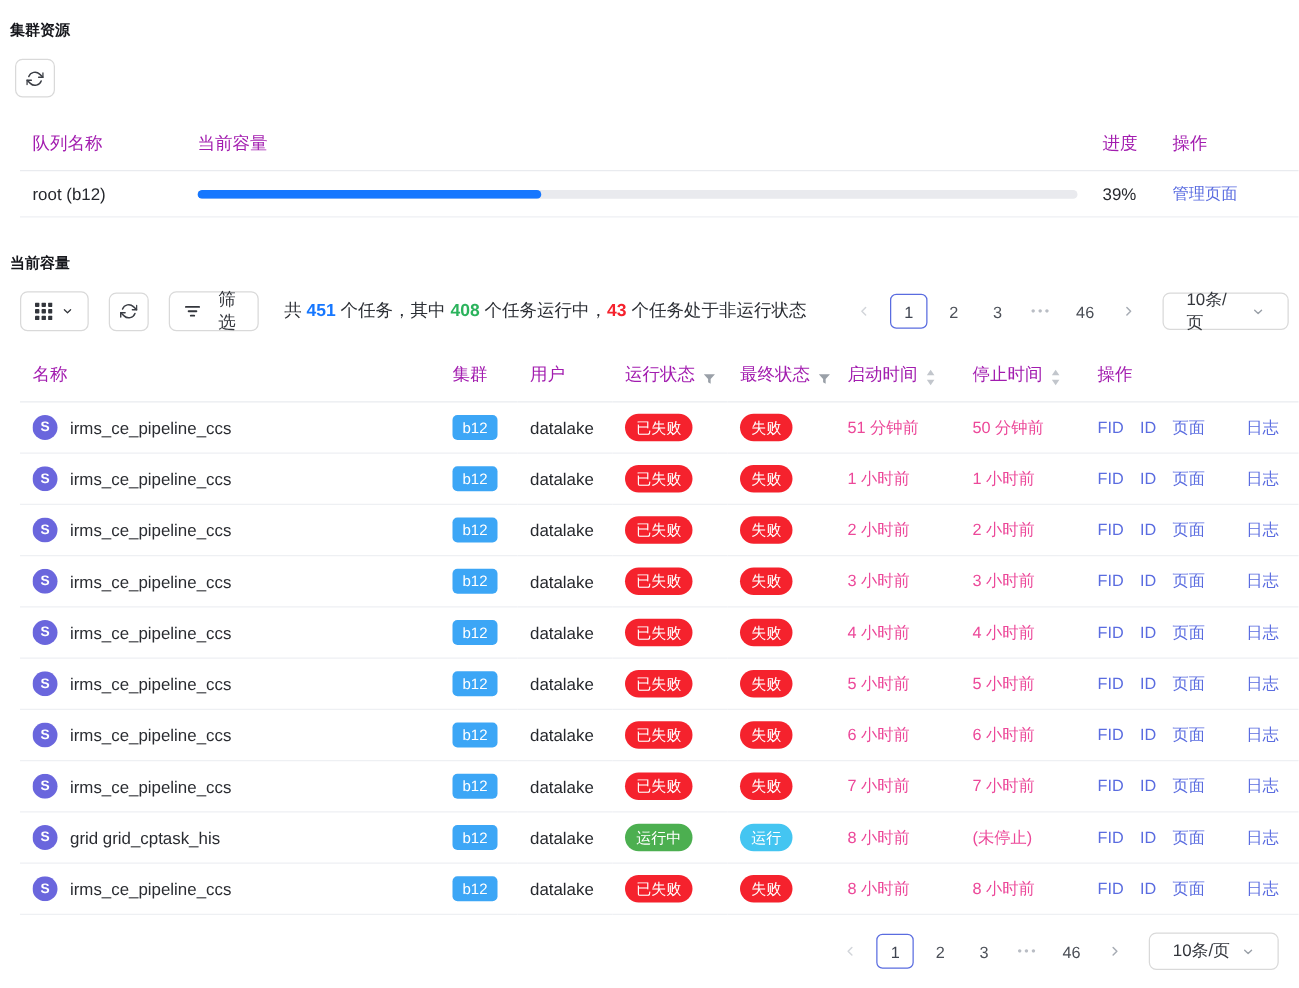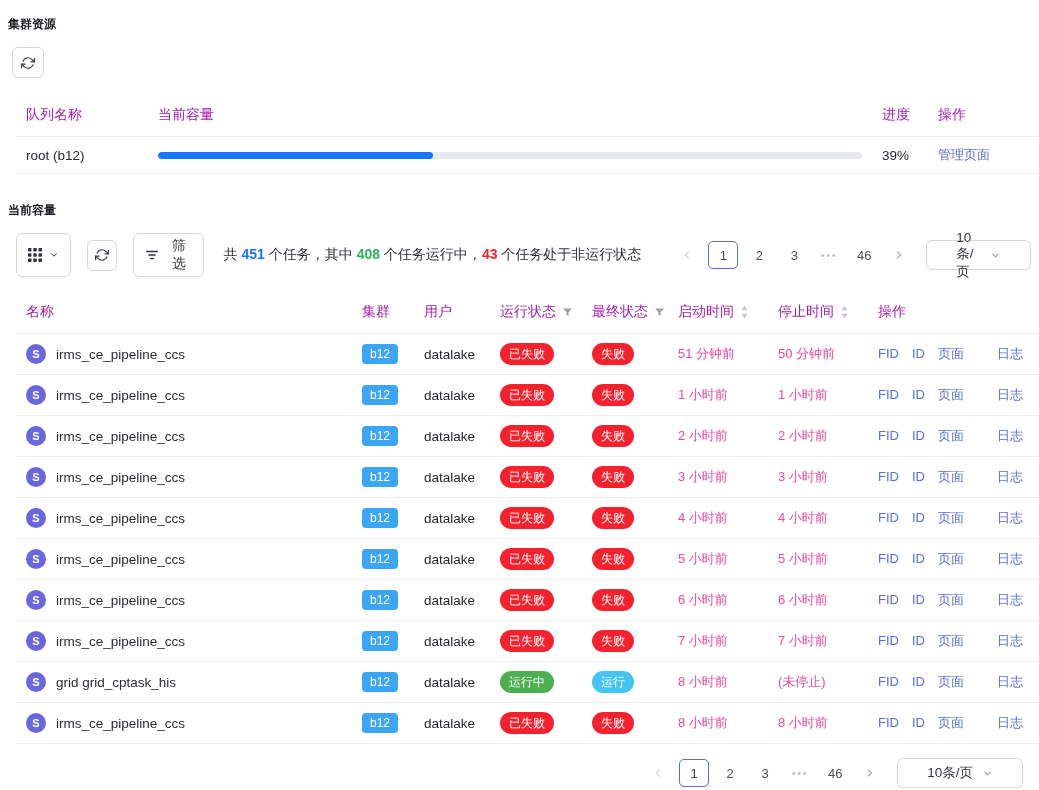--- a/index.html
+++ b/index.html
@@ -15,37 +15,37 @@
   .section-title { font-size:12px; font-weight:700; color:#17181d; margin:4px 0 14px 0; }
   .section-title.second { margin-top:28px; }
 
   .icon-btn {
     width:32px; height:31px; margin-left:4px;
     border:1px solid #d9d9d9; border-radius:6px; background:#fff;
     display:inline-flex; align-items:center; justify-content:center;
     color:#3b3e45; cursor:pointer;
   }
   .btn {
-    height:44px; border:1px solid #d9d9d9; border-radius:6px; background:#fff;
+    height:32px; border:1px solid #d9d9d9; border-radius:6px; background:#fff;
     display:inline-flex; align-items:center; gap:7px; padding:4px 11px;
     font-size:14px; color:#33363c; cursor:pointer;
   }
   .ic { display:inline-flex; align-items:center; }
 
   table { border-collapse:collapse; width:1023px; margin-left:8px; table-layout:fixed; }
   th {
     text-align:left; font-weight:500; color:#a21caf;
     padding:12px 10px; border-bottom:1px solid #e9ebef; font-size:14px;
     white-space:nowrap;
   }
   td {
     padding:9px 10px; border-bottom:1px solid #eef0f3;
     font-size:13.5px; vertical-align:middle; white-space:nowrap;
   }
-  .th-wrap { display:inline-flex; align-items:center; gap:6px; }
+  .th-wrap { display:inline-flex; align-items:flex-end; gap:6px; }
   .th-ic { display:inline-flex; align-items:center; cursor:pointer; }
 
   .res-table { margin-top:16px; }
   .progress-track { width:100%; height:7px; background:#e9eaee; border-radius:4px; overflow:hidden; }
   .progress-fill { height:100%; width:0; background:var(--blue); border-radius:4px; }
 
   .toolbar { display:flex; align-items:center; margin:10px 0 14px 8px; gap:16px; }
   .toolbar .spacer { flex:1; }
   .summary { font-size:14px; color:#2c2f35; margin-left:4px; white-space:nowrap; }
   .summary b { font-weight:700; }
@@ -84,21 +84,21 @@
     min-width:28px; height:28px; padding:0 4px;
     display:inline-flex; align-items:center; justify-content:center;
     font-size:13px; color:#4b4f57; cursor:pointer; border-radius:5px;
   }
   .page-item.current { border:1px solid var(--accent); color:#3f4450; background:#fff; min-width:30px; }
   .page-item.ellipsis { color:#b9bdc4; font-size:10px; letter-spacing:2px; cursor:default; }
   .page-chevron { color:#a7acb4; }
   .page-chevron.disabled { color:#d2d5da; cursor:default; }
   .page-size {
     height:30px; border:1px solid #d9d9d9; border-radius:6px; background:#fff;
-    display:inline-flex; align-items:center; gap:9px; padding:0 29px;
+    display:inline-flex; align-items:center; gap:9px; padding:0 18px;
     font-size:13.5px; color:#33363c; cursor:pointer; margin-left:6px;
   }
   .page-size .chev { color:#9aa0a8; display:inline-flex; }
   .bottom-pager { display:flex; justify-content:flex-end; margin:14px 8px 0 0; }
 </style>
 </head>
 <body>
 
 <div class="page">
 

